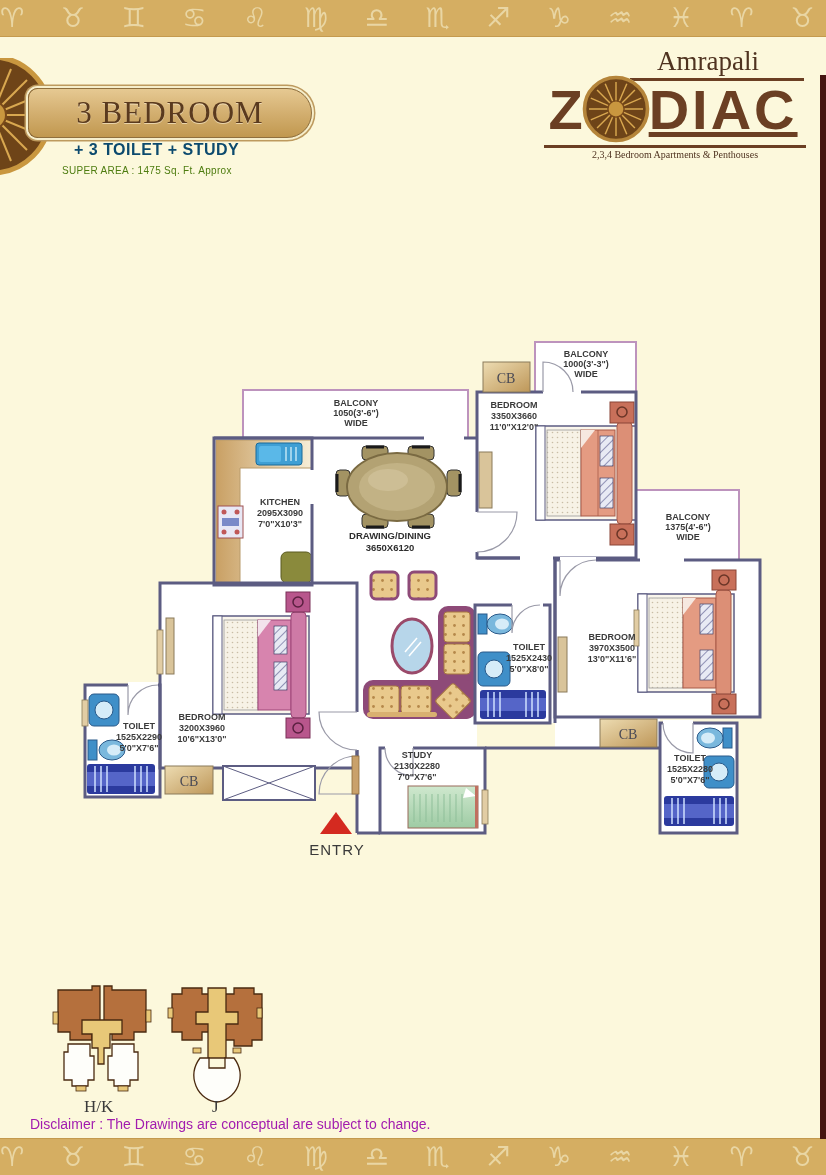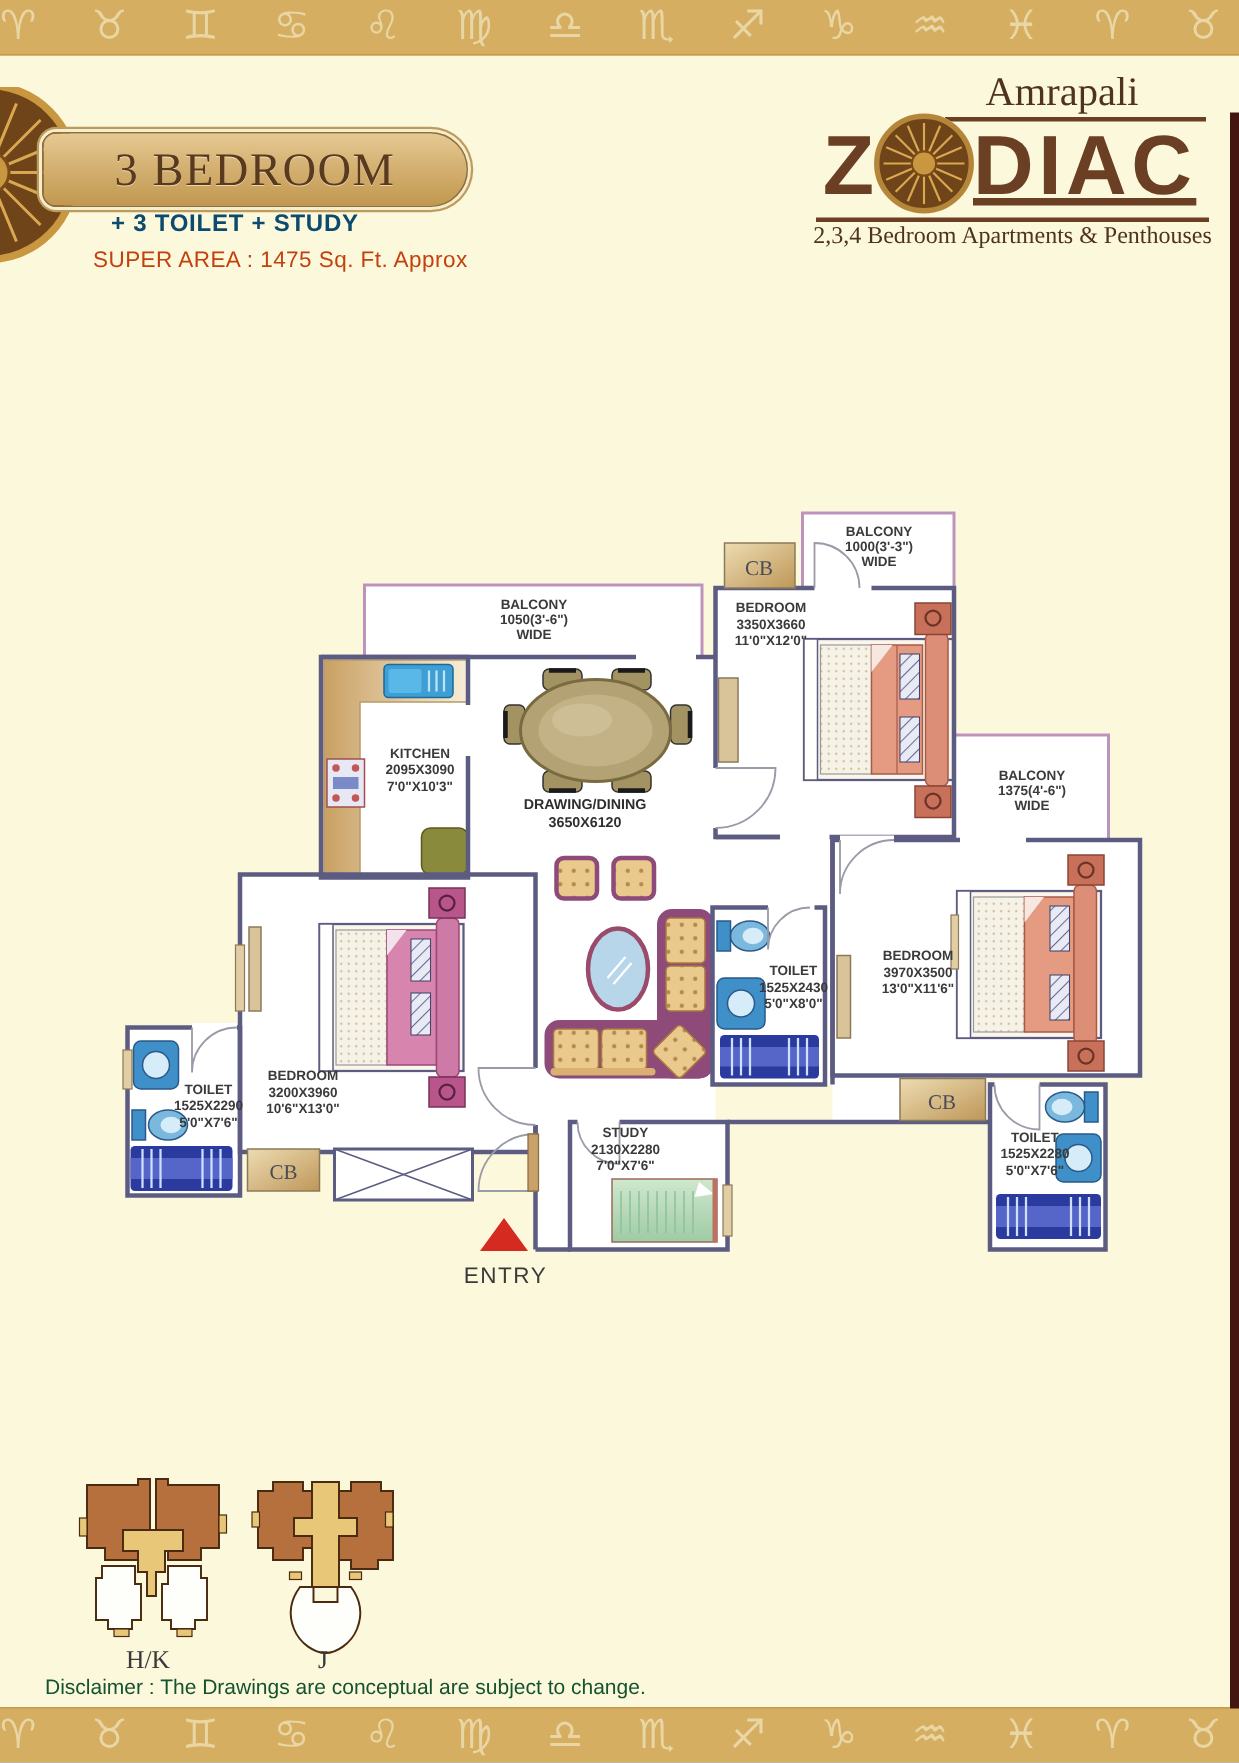--- a/index.html
+++ b/index.html
@@ -14,32 +14,32 @@
   .medallion-left{position:absolute;left:0;top:58px;}
   .badge{position:absolute;left:28px;top:88px;width:282px;height:48px;
          background:linear-gradient(180deg,#E6C992 0%,#D3AF70 50%,#C1984F 100%);
          border:1.5px solid #8F6F3D;border-radius:10px 26px 26px 10px;
          box-shadow:0 0 0 2px #F6EECB,0 0 0 3.5px #C2A express;} 
   .badge{box-shadow:0 0 0 2px #F6EECB,0 0 0 3.5px #BD9A5E;}
   .badge span{display:block;text-align:center;font-family:"Liberation Serif",serif;font-weight:normal;
          font-size:31px;line-height:47px;color:#5A3A1E;letter-spacing:1px;
          text-shadow:0 1px 0 rgba(255,245,220,.6);}
   .subtitle{position:absolute;left:74px;top:141px;font-weight:bold;font-size:16px;color:#0c4a6e;letter-spacing:.5px;}
-  .super-area{position:absolute;left:62px;top:165px;font-size:15px;color:#c2410c;letter-spacing:.3px;}
+  .super-area{position:absolute;left:62px;top:165px;font-size:10px;color:#4d7c0f;letter-spacing:.3px;}
   .brand-name{position:absolute;left:608px;top:46px;width:200px;text-align:center;
          font-family:"Liberation Serif",serif;font-size:27px;color:#4F3320;}
   .zodiac-row{position:absolute;left:540px;top:72px;width:266px;height:74px;display:flex;
          align-items:center;justify-content:center;}
   .zodiac-row .zl{font-weight:bold;font-size:56px;color:#6B3F23;font-family:"Liberation Sans",sans-serif;}
   .zodiac-row .diac{letter-spacing:3px;text-decoration:underline;}
   .rule1{position:absolute;left:630px;top:78px;width:174px;height:2.5px;background:#6B3F23;}
   .rule2{position:absolute;left:544px;top:145px;width:262px;height:2.5px;background:#6B3F23;}
   .tagline{position:absolute;left:540px;top:149px;width:270px;text-align:center;
-         font-family:"Liberation Serif",serif;font-size:16px;color:#4F3320;}
-  .disclaimer{position:absolute;left:30px;top:1116px;font-size:14px;color:#14532d;}
+         font-family:"Liberation Serif",serif;font-size:10px;color:#4F3320;}
+  .disclaimer{position:absolute;left:30px;top:1116px;font-size:14px;color:#a21caf;}
   .plan-svg{position:absolute;left:40px;top:335px;}
   .keyplan-svg{position:absolute;left:40px;top:972px;}
   svg text{font-family:"Liberation Sans",sans-serif;}
   .rlab{font-size:9px;font-weight:bold;fill:#3A3A3A;text-anchor:middle;}
   .rlab2{font-size:9.5px;font-weight:bold;fill:#2E2E2E;text-anchor:middle;}
   .cbt{font-size:14px;fill:#4A4A55;text-anchor:middle;font-family:"Liberation Serif",serif;}
   .entryt{font-size:15px;fill:#3A3A3A;text-anchor:middle;letter-spacing:1px;}
   .kplab{font-size:17px;fill:#3A3A3A;font-family:"Liberation Serif",serif;}
 </style>
 </head>

